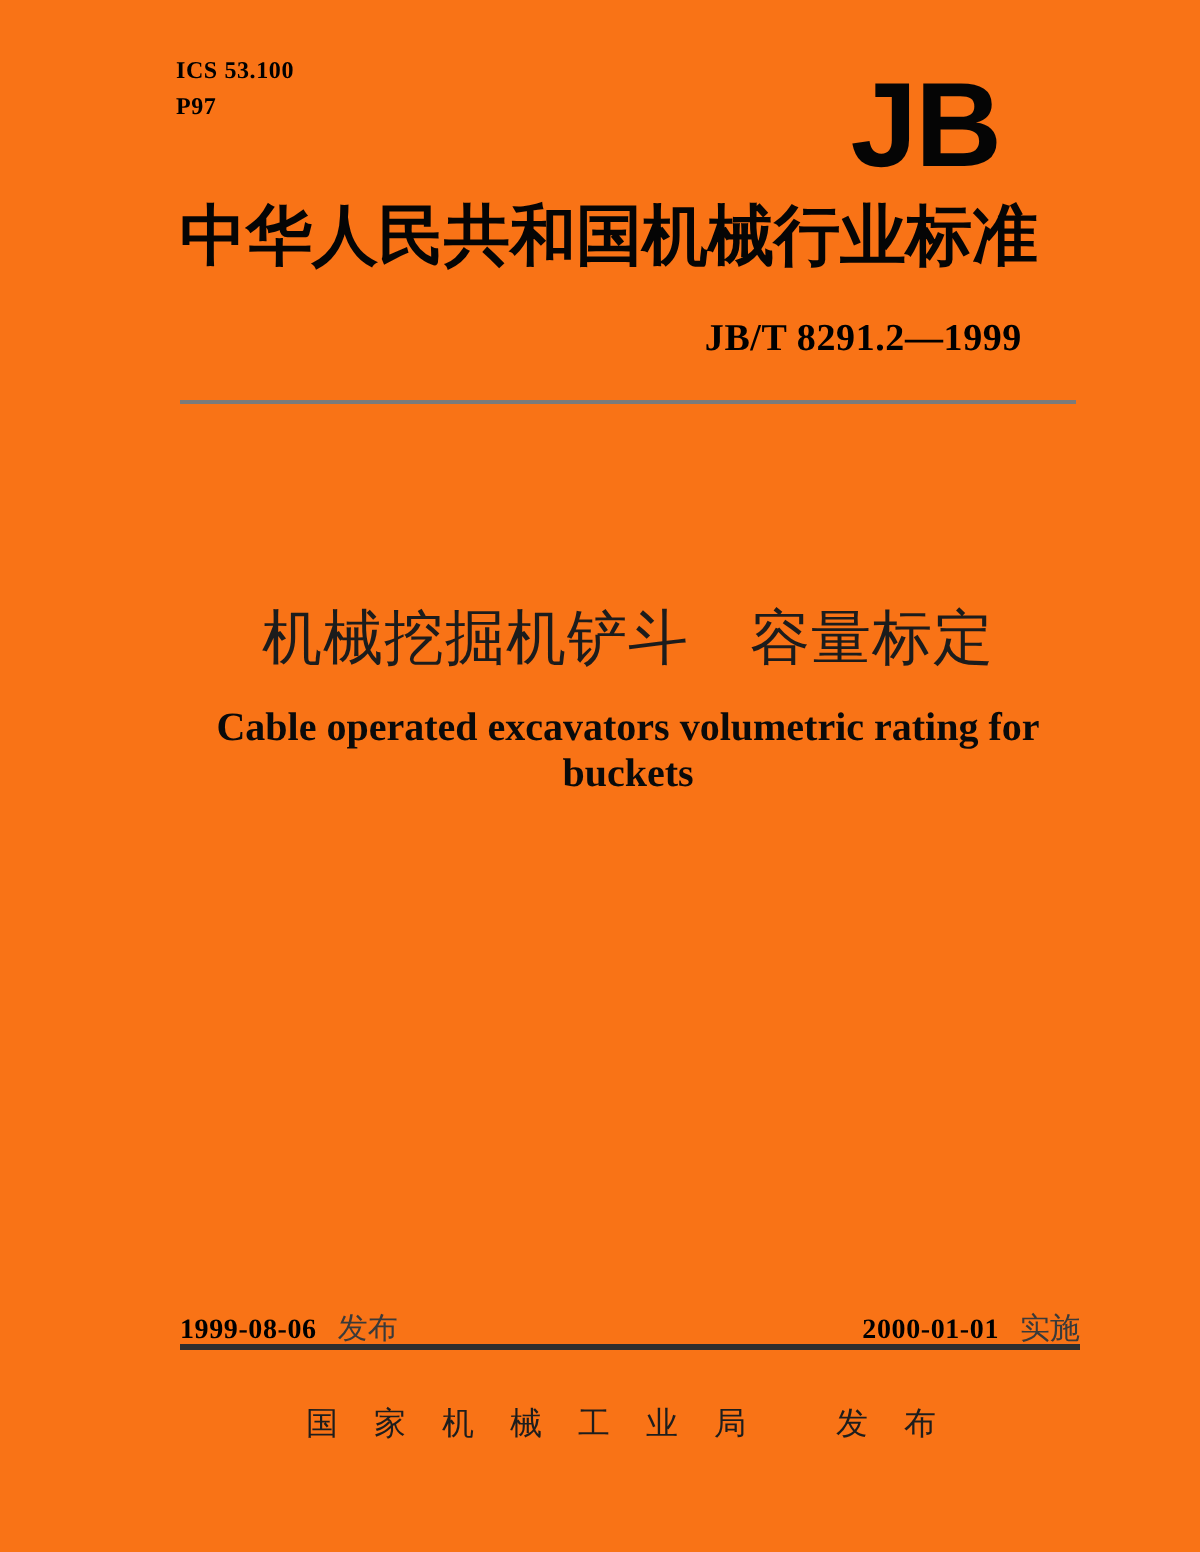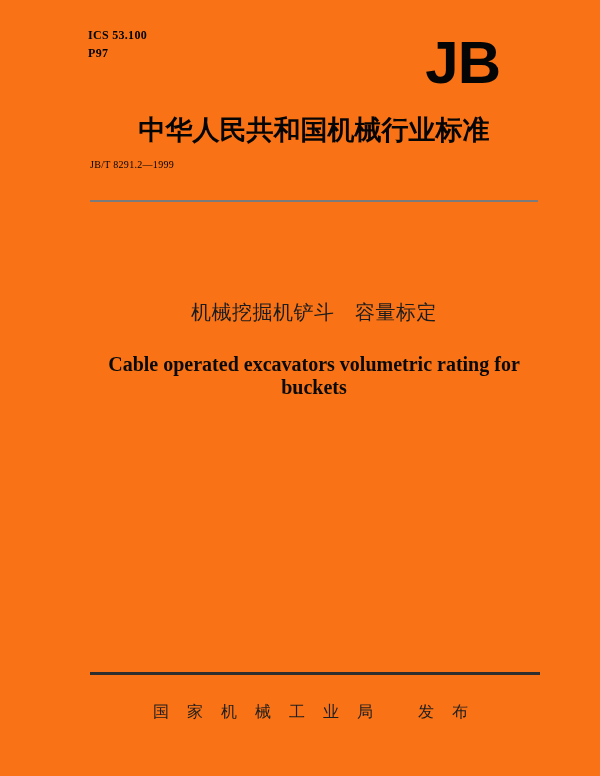--- a/index.html
+++ b/index.html
@@ -34,55 +34,55 @@
     font-size: 60px;
     line-height: 1;
     letter-spacing: -1px;
     color: #050505;
   }
   .std-title {
     position: absolute;
     left: 90px;
     right: 62px;
     top: 101px;
-    margin: 15px;
-    text-align: center;
+    margin: 0;
+    text-align: left;
     font-weight: bold;
-    font-size: 27px;
+    font-size: 33px;
     line-height: 1.1;
     white-space: nowrap;
     letter-spacing: 0px;
     color: #050505;
   }
   .std-number {
     position: absolute;
     left: 90px;
     right: 62px;
     top: 159px;
-    text-align: left;
+    text-align: right;
     padding-right: 27px;
-    font-weight: normal;
-    font-size: 10px;
+    font-weight: bold;
+    font-size: 19px;
     letter-spacing: 0.3px;
   }
   .rule-top {
     position: absolute;
     left: 90px;
     right: 62px;
     top: 200px;
     height: 2px;
     background: #7b7b7b;
   }
   .main-title {
     position: absolute;
     left: 90px;
     right: 62px;
     top: 299px;
     text-align: center;
-    font-size: 20px;
+    font-size: 30px;
     font-weight: normal;
     color: #1c1c1c;
     white-space: nowrap;
     letter-spacing: 0.5px;
   }
   .en-title {
     position: absolute;
     left: 90px;
     right: 62px;
     top: 353px;
@@ -145,20 +145,30 @@
   <h1 class="std-title">中华人民共和国机械行业标准</h1>
 
   <div class="std-number">JB/T 8291.2—1999</div>
 
   <div class="rule-top"></div>
 
   <div class="main-title">机械挖掘机铲斗　容量标定</div>
 
   <div class="en-title">Cable operated excavators volumetric rating for buckets</div>
 
+  <div class="date-row">
+    <div class="date-group">
+      <span class="date-value">1999-08-06</span>
+      <span class="date-label">发布</span>
+    </div>
+    <div class="date-group">
+      <span class="date-value">2000-01-01</span>
+      <span class="date-label">实施</span>
+    </div>
+  </div>
 
   <div class="rule-bottom"></div>
 
   <div class="publisher-row">
     <span>国 家 机 械 工 业 局</span>
     <span class="publish-action">发 布</span>
   </div>
 
 </div>
 

